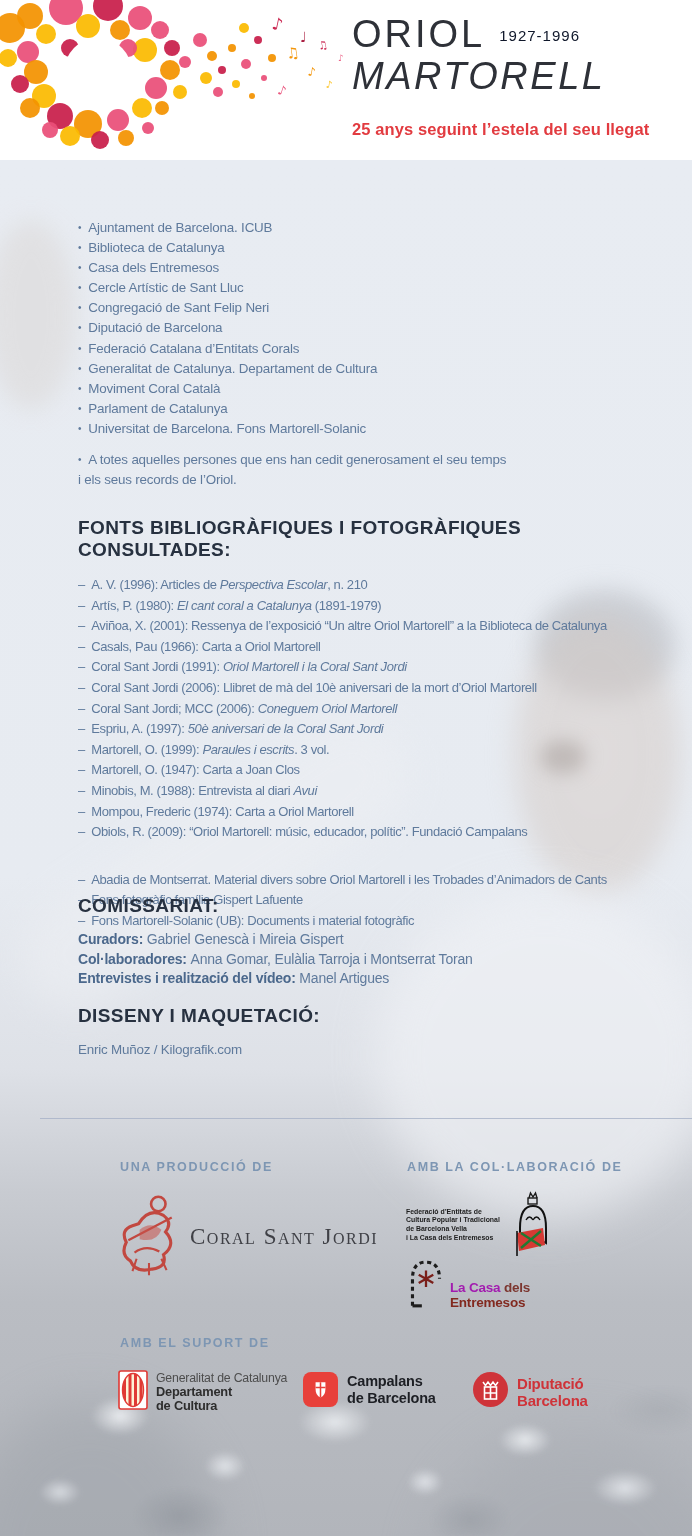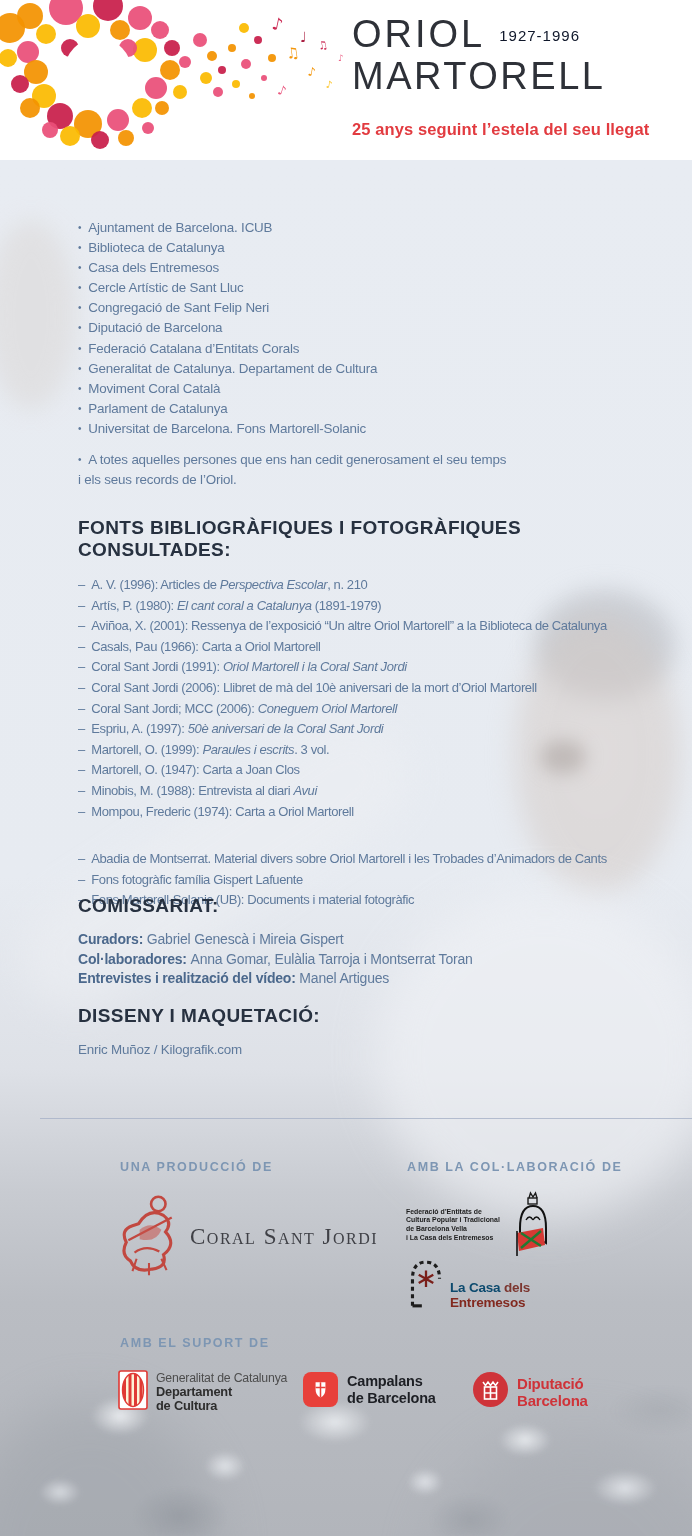--- a/index.html
+++ b/index.html
@@ -35,21 +35,21 @@
       radial-gradient(ellipse 70px 34px at 660px 40px, rgba(150,155,162,.35), transparent 75%);}
   
   .header{position:absolute;left:0;top:0;width:692px;height:160px;background:#fff;z-index:3;}
   .dots-logo{position:absolute;left:0;top:0;width:350px;height:158px;}
   .dot{position:absolute;border-radius:50%;opacity:.93;}
   .note{position:absolute;font-family:"DejaVu Sans",sans-serif;line-height:1;opacity:.95;}
   .hole{position:absolute;left:64px;top:38px;width:68px;height:68px;border-radius:50%;background:#fff;}
   .title-block{position:absolute;left:352px;top:14px;width:330px;}
   .title-l1{font-size:38px;letter-spacing:3px;color:#2e3138;line-height:40px;white-space:nowrap;}
   .years{font-size:15px;color:#0f172a;letter-spacing:1px;margin-left:14px;vertical-align:6px;}
-  .title-l2{font-size:38px;letter-spacing:2.5px;color:#2e3138;line-height:40px;white-space:nowrap;}
+  .title-l2{font-size:38px;letter-spacing:2.5px;color:#2e3138;line-height:40px;white-space:nowrap;font-style:italic;}
   .subtitle{margin-top:24px;font-size:16.5px;font-weight:bold;color:#e23b40;letter-spacing:.1px;white-space:nowrap;}
   
   .section{position:absolute;left:78px;right:29px;z-index:2;}
   .sec-heading{font-size:19px;font-weight:bold;color:#273140;letter-spacing:.4px;}
   .sec-agraiments{top:203px;}
   .ag-list{list-style:none;margin:15px 0 0 0;padding:0;}
   .ag-list li{font-size:13.4px;color:#5f7a9c;line-height:19.1px;letter-spacing:-.2px;}
   .ag-list li::before{content:"•";font-size:10px;margin-right:7px;position:relative;top:-1px;}
   .ag-note{margin-top:11px;font-size:13.4px;color:#5f7a9c;line-height:19px;letter-spacing:-.2px;}
   .ag-note .n1::before{content:"•";font-size:10px;margin-right:7px;position:relative;top:-1px;}
@@ -71,21 +71,21 @@
   .f-label{position:absolute;z-index:2;font-size:12.5px;font-weight:bold;color:#7d96b3;letter-spacing:1.6px;}
   .lbl-prod{left:120px;top:1160px;}
   .lbl-collab{left:407px;top:1160px;}
   .lbl-suport{left:120px;top:1336px;}
   .coral{position:absolute;left:118px;top:1192px;z-index:2;display:flex;align-items:center;}
   .coral-text{font-family:"Liberation Serif",serif;font-variant:small-caps;font-size:23px;letter-spacing:1.5px;color:#3f4046;margin-left:10px;}
   .federacio{position:absolute;left:406px;top:1188px;z-index:2;display:flex;align-items:center;}
   .fed-text{width:102px;font-size:6.9px;font-weight:bold;color:#1c1c1c;line-height:8.6px;letter-spacing:0;}
   .casa{position:absolute;left:408px;top:1258px;z-index:2;display:flex;align-items:flex-end;}
   .casa-text{margin-left:6px;margin-bottom:4px;font-size:13.5px;font-weight:bold;line-height:14.5px;letter-spacing:-.2px;}
-  .casa-red{color:#0c4a6e;}
+  .casa-red{color:#a21caf;}
   .casa-dark{color:#7c362f;}
   .casa-l2{color:#82291f;}
   .sponsor{position:absolute;z-index:2;display:flex;align-items:center;}
   .sp-gencat{left:118px;top:1370px;}
   .gencat-text{margin-left:8px;font-size:12.3px;line-height:14px;color:#4d4d4d;letter-spacing:-.2px;}
   .gencat-text .b{font-weight:bold;color:#2d2d2d;font-size:12.8px;}
   .sp-ajbcn{left:303px;top:1372px;}
   .ajbcn-icon{width:35px;height:35px;background:#e8403a;border-radius:8px;display:flex;align-items:center;justify-content:center;}
   .ajbcn-text{margin-left:9px;font-size:14.5px;font-weight:bold;color:#1d1f24;line-height:16.5px;letter-spacing:-.2px;}
   .sp-diba{left:473px;top:1372px;}
@@ -199,20 +199,21 @@
       <li><span>Aviñoa, X. (2001): Ressenya de l’exposició “Un altre Oriol Martorell” a la Biblioteca de Catalunya</span></li>
       <li><span>Casals, Pau (1966): Carta a Oriol Martorell</span></li>
       <li><span>Coral Sant Jordi (1991): </span><span class="it">Oriol Martorell i la Coral Sant Jordi</span></li>
       <li><span>Coral Sant Jordi (2006): Llibret de mà del 10è aniversari de la mort d’Oriol Martorell</span></li>
       <li><span>Coral Sant Jordi; MCC (2006): </span><span class="it">Coneguem Oriol Martorell</span></li>
       <li><span>Espriu, A. (1997): </span><span class="it">50è aniversari de la Coral Sant Jordi</span></li>
       <li><span>Martorell, O. (1999): </span><span class="it">Paraules i escrits</span><span>. 3 vol.</span></li>
       <li><span>Martorell, O. (1947): Carta a Joan Clos</span></li>
       <li><span>Minobis, M. (1988): Entrevista al diari </span><span class="it">Avui</span></li>
       <li><span>Mompou, Frederic (1974): Carta a Oriol Martorell</span></li>
+      <li><span>Obiols, R. (2009): “Oriol Martorell: músic, educador, polític”. Fundació Campalans</span></li>
     </ul>
   <ul class="bib bib2" id="fonts-list-2">
       <li><span>Abadia de Montserrat. Material divers sobre Oriol Martorell i les Trobades d’Animadors de Cants</span></li>
       <li><span>Fons fotogràfic família Gispert Lafuente</span></li>
       <li><span>Fons Martorell-Solanic (UB): Documents i material fotogràfic</span></li>
     </ul>
 </div>
 
 <div class="section sec-comissariat">
   <div class="sec-heading">COMISSARIAT:</div>

